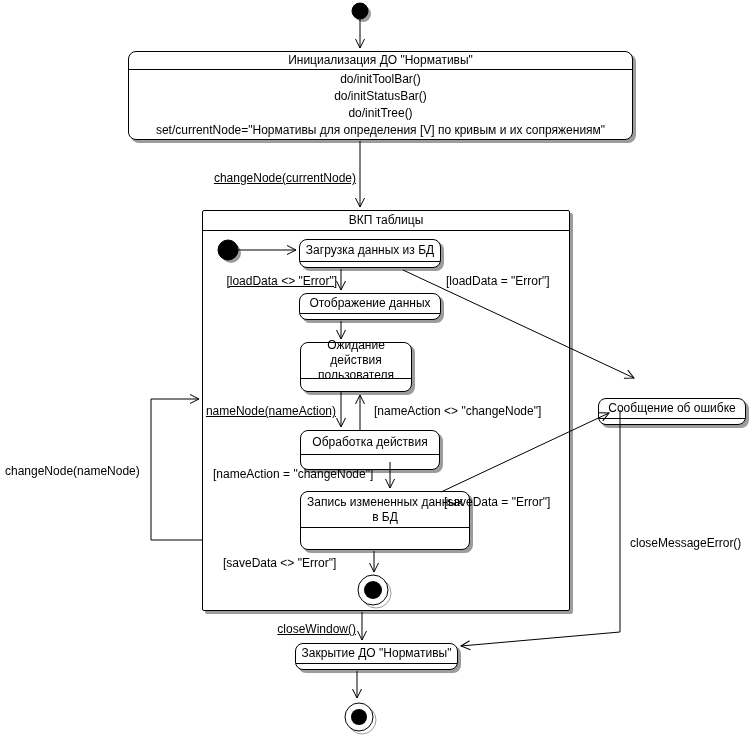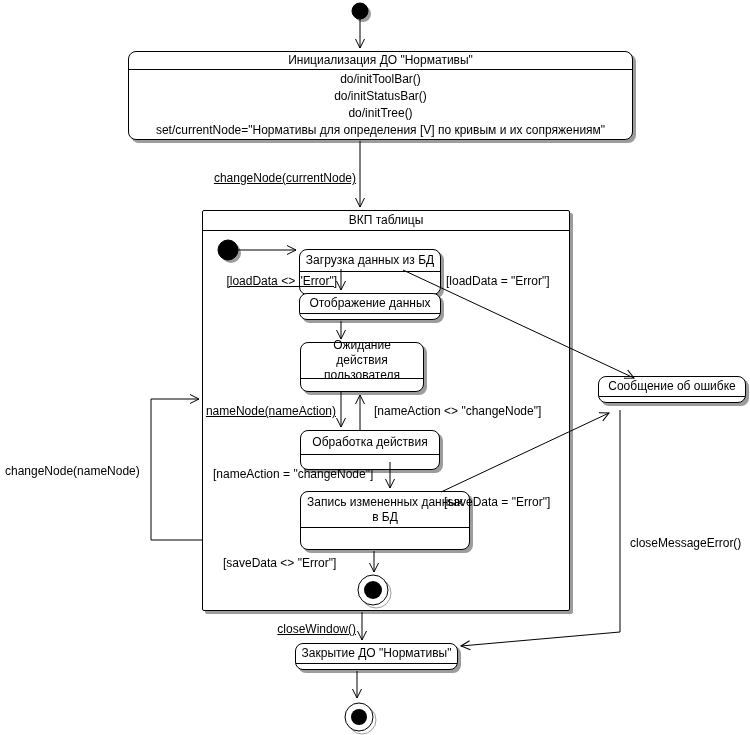--- a/index.html
+++ b/index.html
@@ -42,46 +42,46 @@
       <div>do/initTree()</div>
       <div>set/currentNode="Нормативы для определения [V] по кривым и их сопряжениям"</div>
     </div>
   </div>
 
   <div class="state" style="left:202px;top:210px;width:368px;height:401px;border-radius:2px;">
     <div class="title" style="height:20px;">ВКП таблицы</div>
     <div class="body"></div>
   </div>
 
-  <div class="state" style="left:299px;top:249px;width:142px;height:46px;gap:39px;">
+  <div class="state" style="left:299px;top:239px;width:142px;height:29px;gap:39px;">
     <div class="title" style="height:22px;">Загрузка данных из БД</div>
     <div class="body"></div>
   </div>
 
   <div class="state" style="left:299px;top:293px;width:142px;height:27px;gap:36px;">
     <div class="title" style="height:20px;">Отображение данных</div>
     <div class="body"></div>
   </div>
 
-  <div class="state" style="left:300px;top:342px;width:124px;height:50px;">
+  <div class="state" style="left:300px;top:342px;width:112px;height:50px;">
     <div class="title" style="height:36px;">Ожидание действия пользователя</div>
     <div class="body"></div>
   </div>
 
   <div class="state" style="left:300px;top:430px;width:140px;height:40px;">
     <div class="title" style="height:24px;">Обработка действия</div>
     <div class="body"></div>
   </div>
 
   <div class="state" style="left:300px;top:491px;width:170px;height:59px;">
     <div class="title" style="height:36px;">Запись измененных данных в БД</div>
     <div class="body"></div>
   </div>
 
-  <div class="state" style="left:598px;top:376px;width:148px;height:27px;">
+  <div class="state" style="left:598px;top:398px;width:148px;height:27px;">
     <div class="title" style="height:20px;">Сообщение об ошибке</div>
     <div class="body"></div>
   </div>
 
   <div class="state" style="left:295px;top:643px;width:163px;height:27px;">
     <div class="title" style="height:20px;">Закрытие ДО "Нормативы"</div>
     <div class="body"></div>
   </div>
 
   <svg class="wires" width="750" height="735" viewBox="0 0 750 735">

